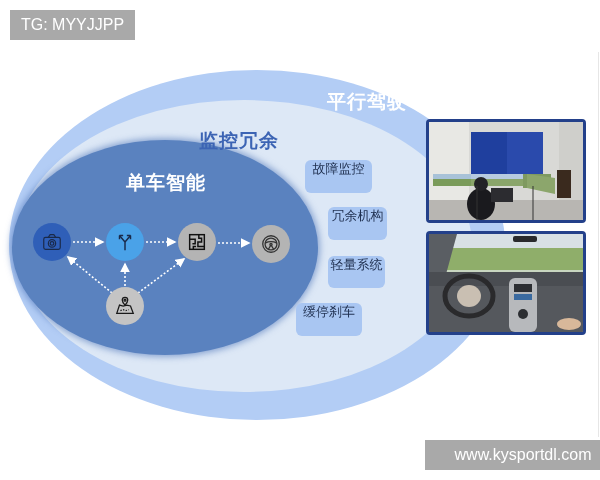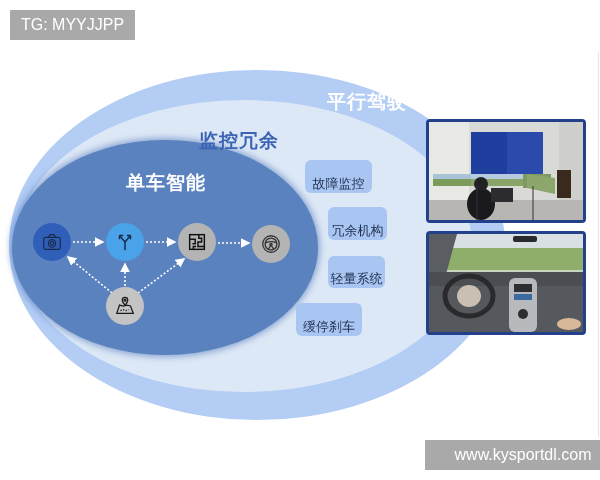--- a/index.html
+++ b/index.html
@@ -18,21 +18,21 @@
   .node { position:absolute; width:38px; height:38px; border-radius:50%;
           display:flex; align-items:center; justify-content:center; }
   .node svg { width:22px; height:22px; }
   #node-camera { left:33px; top:223px; background:#2f5fb8; }
   #node-fork { left:106px; top:223px; background:#4aa2e8; }
   #node-maze { left:178px; top:223px; background:#b4b4b4; }
   #node-wheel { left:252px; top:225px; background:#b4b4b4; }
   #node-map { left:106px; top:287px; background:#c4c4c4; }
   svg.arrows { position:absolute; left:0; top:0; width:600px; height:480px; pointer-events:none; }
   .box { position:absolute; background:#a9c6f2; border-radius:6px; display:flex;
-         align-items:flex-end; justify-content:center; font-size:13px; color:#1f2f4f; }
+         align-items:flex-start; justify-content:center; font-size:13px; color:#1f2f4f; }
   #box-1 { left:305px; top:160px; width:67px; height:33px; }
   #box-2 { left:328px; top:207px; width:59px; height:33px; }
   #box-3 { left:328px; top:256px; width:57px; height:32px; }
   #box-4 { left:296px; top:303px; width:66px; height:33px; }
   .photo { position:absolute; border:3px solid #23408a; border-radius:4px; overflow:hidden; }
   #photo-sim { left:426px; top:119px; width:154px; height:98px; background:#dcdcdc; }
   #photo-car { left:426px; top:231px; width:154px; height:98px; background:#7a7f86; }
   .wm { position:absolute; background:#a9a9a9; color:#ffffff; font-family:"Liberation Sans", sans-serif;
         display:flex; align-items:center; justify-content:center; }
   #wm-tg { left:10px; top:10px; width:125px; height:30px; font-size:16px; }

